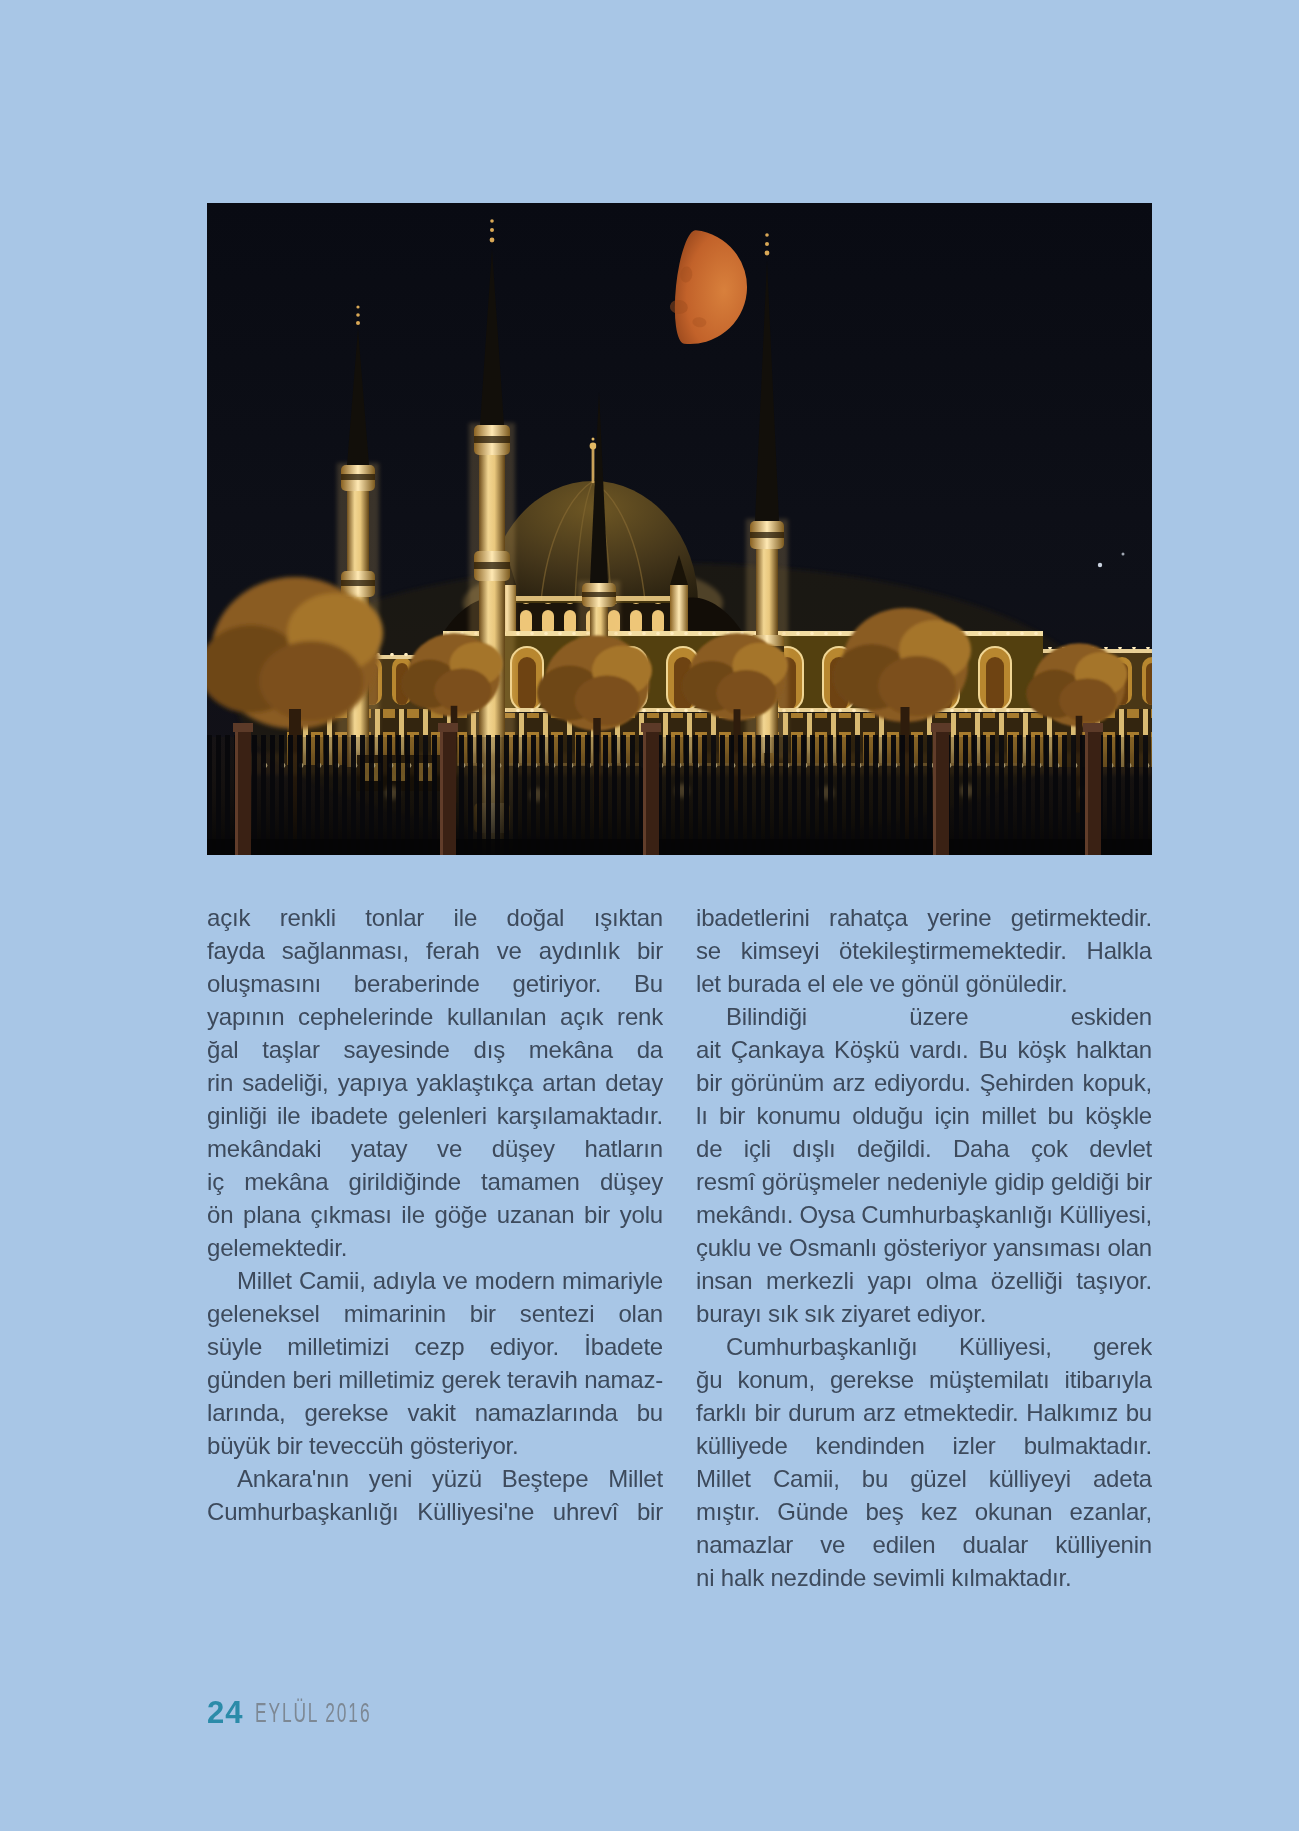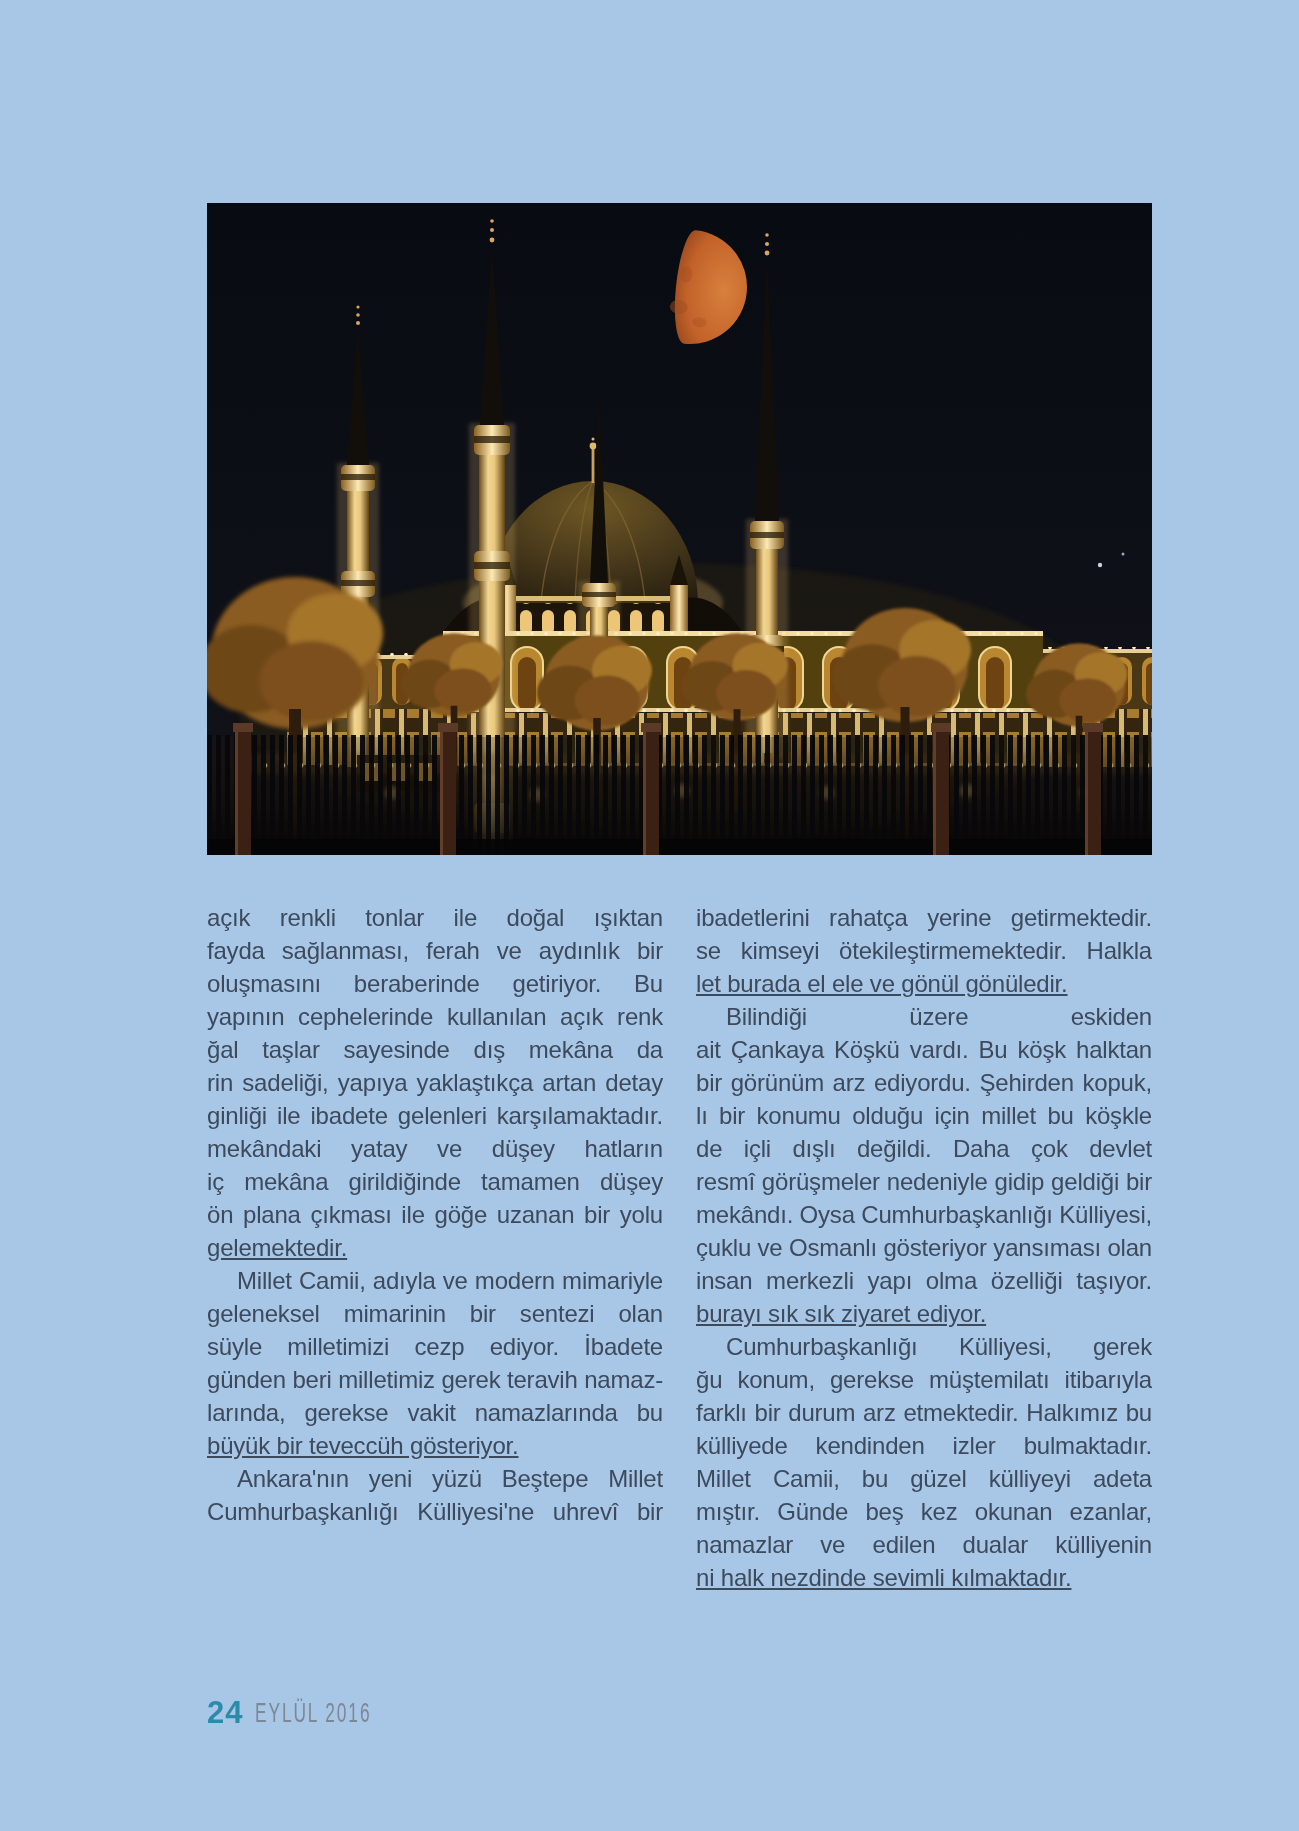--- a/index.html
+++ b/index.html
@@ -16,21 +16,21 @@
   .article{
     position:absolute;left:207px;top:901px;width:945px;
     display:flex;gap:33px;color:#3d4a5c;
   }
   .col{width:456px;}
   .para + .para{}
   .pline{
     font-size:24px;line-height:33px;height:33px;overflow:hidden;
     text-align:justify;text-align-last:justify;letter-spacing:-0.2px;
   }
-  .pline.last{text-align-last:left;text-decoration:underline;}
+  .pline.last{text-align-last:left;}
   .para.indent .pline:first-child{text-indent:30px;}
   .footer{
     position:absolute;left:207px;top:1695px;
     display:flex;align-items:center;gap:12px;
   }
   .page-num{
     font-size:31px;font-weight:600;letter-spacing:1px;color:#2b8ba9;text-align:center;
   }
   .issue{
     font-size:28px;font-weight:400;letter-spacing:3px;color:#7d8894;

